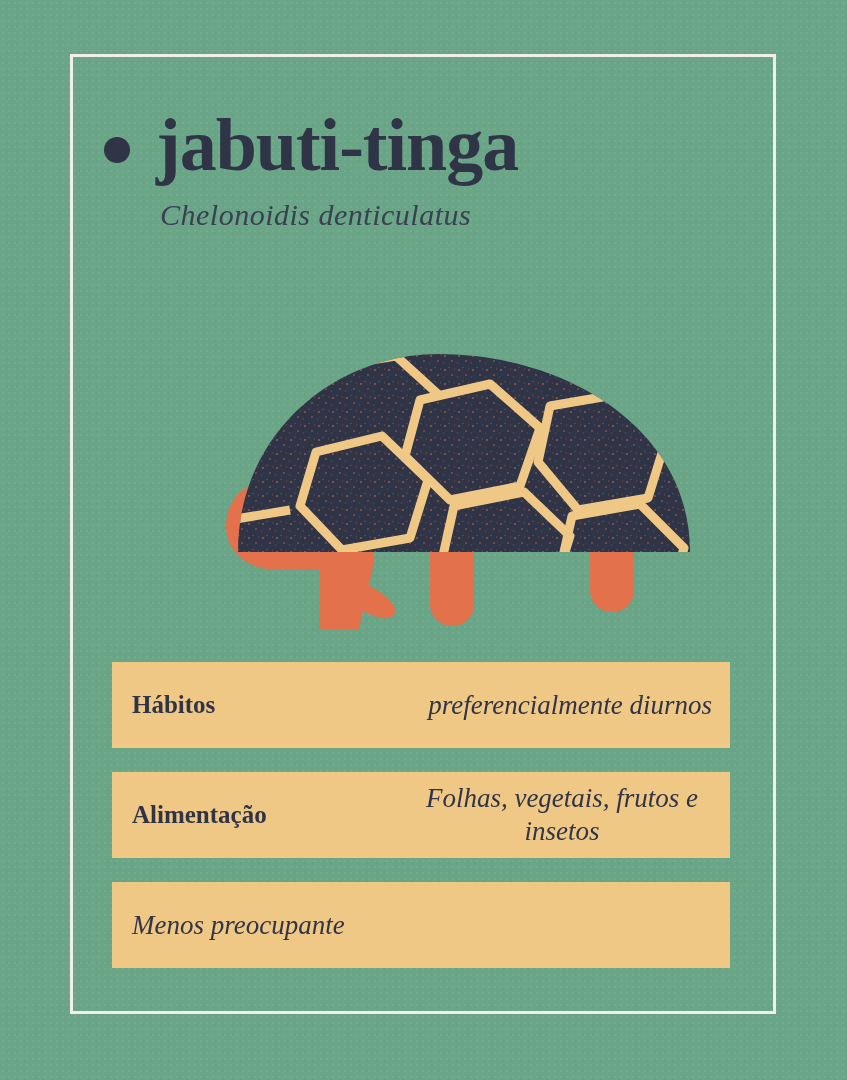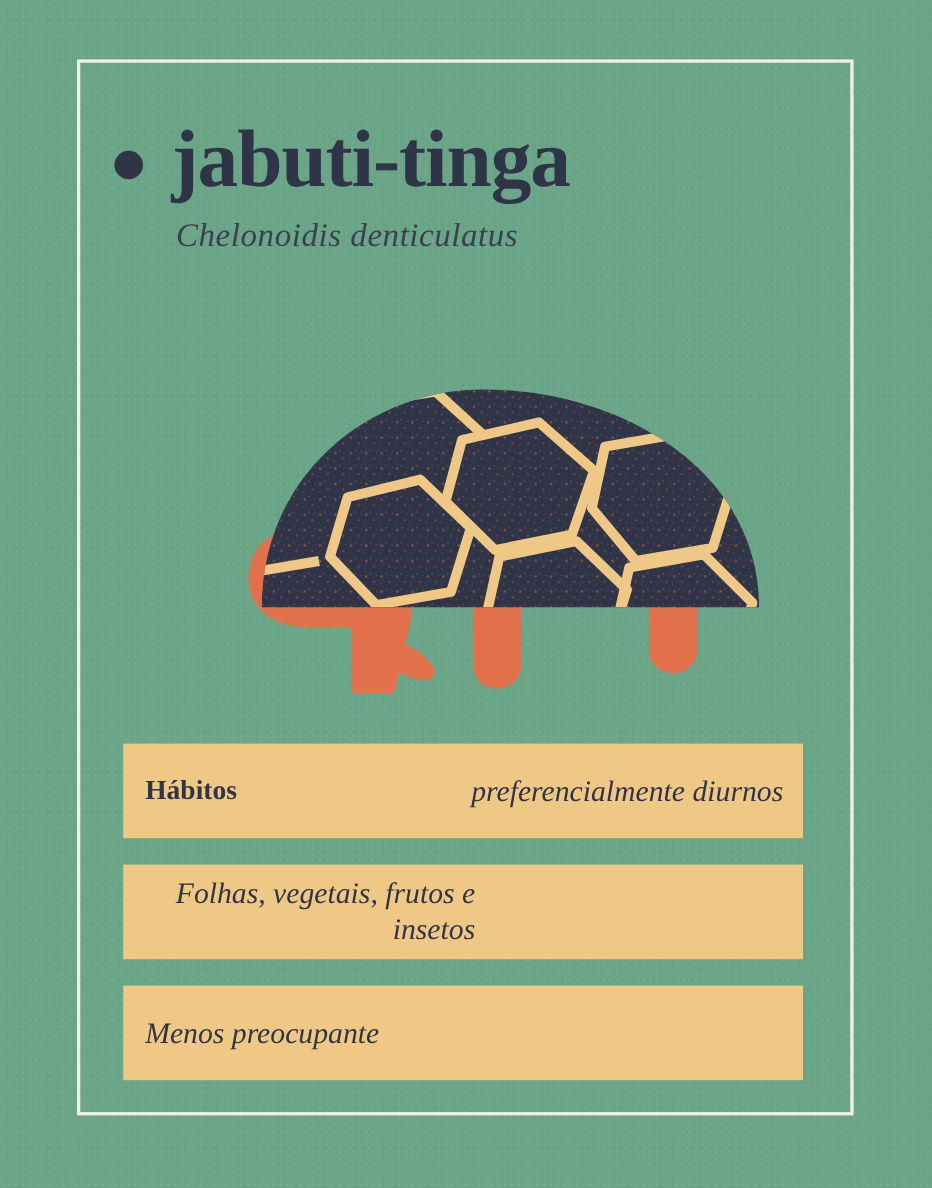--- a/index.html
+++ b/index.html
@@ -82,21 +82,21 @@
     position: absolute;
     left: 120px;
     top: 310px;
     width: 610px;
     height: 320px;
   }
   
   .facts {
     position: absolute;
     left: 112px;
-    top: 676px;
+    top: 662px;
     width: 618px;
   }
   .fact-row {
     position: relative;
     background: #f0c886;
     height: 86px;
     margin-bottom: 24px;
     display: flex;
     align-items: center;
     justify-content: space-between;
@@ -109,21 +109,21 @@
     font-size: 25px;
     color: #2f3447;
     white-space: nowrap;
   }
   .fact-value {
     font-family: "Liberation Serif", serif;
     font-style: italic;
     font-size: 27px;
     line-height: 1.22;
     color: #2f3447;
-    text-align: right;
+    text-align: center;
     max-width: 300px;
   }
 </style>
 </head>
 <body>
 
 <div class="noise"></div>
 
 <div class="poster">
 
@@ -178,20 +178,21 @@
       </g>
     </svg>
   </div>
 
   <div class="facts">
     <div class="fact-row">
       <div class="fact-label">Hábitos</div>
       <div class="fact-value">preferencialmente diurnos</div>
     </div>
     <div class="fact-row">
+      <div class="fact-label">Alimentação</div>
       <div class="fact-value">Folhas, vegetais, frutos e insetos</div>
     </div>
     <div class="fact-row">
       <div class="fact-value">Menos preocupante</div>
     </div>
   </div>
 
 </div>
 
 </body></html>

